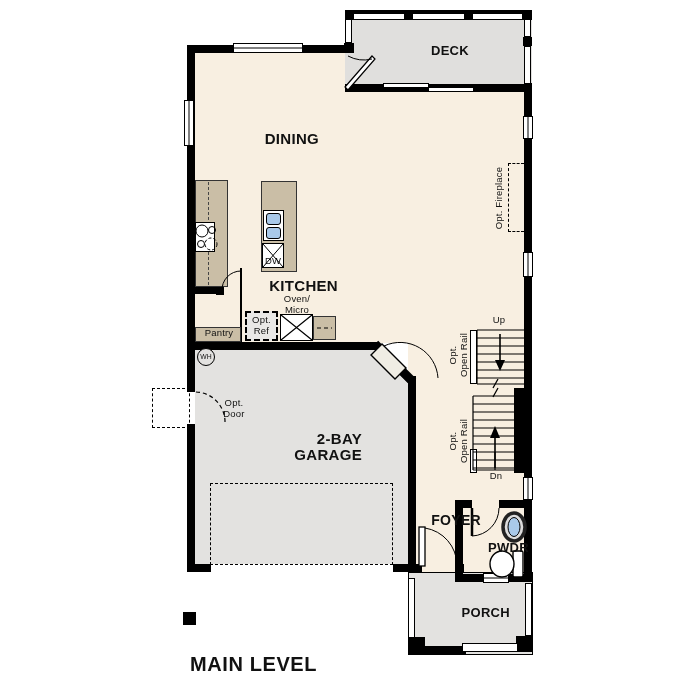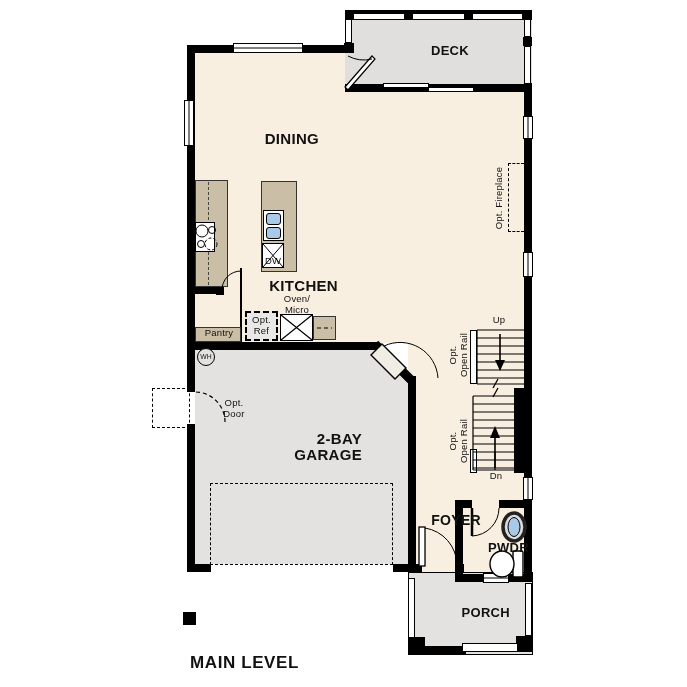--- a/index.html
+++ b/index.html
@@ -178,21 +178,21 @@
   <div class="lbl f13" style="left:389px;top:44px;width:80px;">DECK</div>
   <div class="lbl f15" style="left:219px;top:107px;width:100px;margin-top:24px;">DINING</div>
   <div class="lbl f15" style="left:238px;top:278px;width:100px;">KITCHEN</div>
   <div class="lbl f15" style="left:242px;top:431px;width:120px;">
     <span style="display:block;">2-BAY</span>
     <span style="display:block;">GARAGE</span>
   </div>
   <div class="lbl f14" style="left:401px;top:513px;width:80px;">FOYER</div>
   <div class="lbl f13" style="left:449px;top:541px;width:80px;">PWDR</div>
   <div class="lbl f13" style="left:430px;top:606px;width:80px;">PORCH</div>
-  <div class="lbl" style="left:190px;top:654px;width:160px;text-align:left;font-size:17px;letter-spacing:.6px;">MAIN LEVEL</div>
+  <div class="lbl" style="left:190px;top:654px;width:160px;text-align:left;font-size:20px;letter-spacing:.6px;">MAIN LEVEL</div>
 
   <div class="sm" style="left:479px;top:315px;width:40px;">Up</div>
   <div class="sm" style="left:476px;top:471px;width:40px;">Dn</div>
   <div class="sm" style="left:189px;top:328px;width:60px;">Pantry</div>
   <div class="sm" style="left:253px;top:256px;width:40px;">DW</div>
   <div class="sm" style="left:197px;top:353px;width:18px;font-size:6.8px;">WH</div>
 
   <div class="sm" style="left:267px;top:294px;width:60px;">
     <span style="display:block;">Oven/</span>
     <span style="display:block;">Micro</span>

